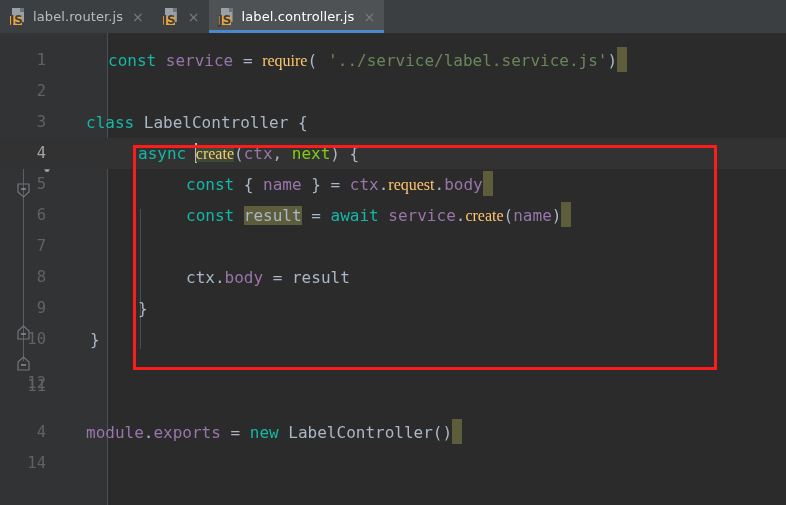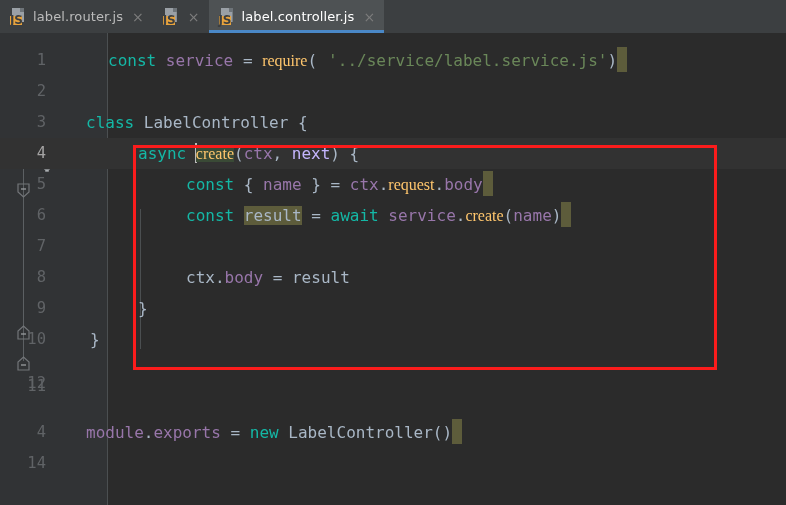--- a/index.html
+++ b/index.html
@@ -128,21 +128,21 @@
     white-space: pre;
     font-family: "DejaVu Sans Mono", monospace;
     letter-spacing: 0px;
   }
 
   
   .kw   { color: #14b8a6; }
   .var  { color: #9876aa; }
   .fn   { color: #ffc66d; font-family: Liberation Serif, serif; }
   .str  { color: #6a8759; margin-left: 11px; }
-  .prm  { color: #c4b5fd; text-align: center; }
+  .prm  { color: #84cc16; text-align: center; }
   .pl   { color: #a9b7c6; }
 
   
   .hl-green { background: #3a4a36; }
   
   .hl-olive { background: #5d5c3b; }
 
   
   .caret {
     display: inline-block;

